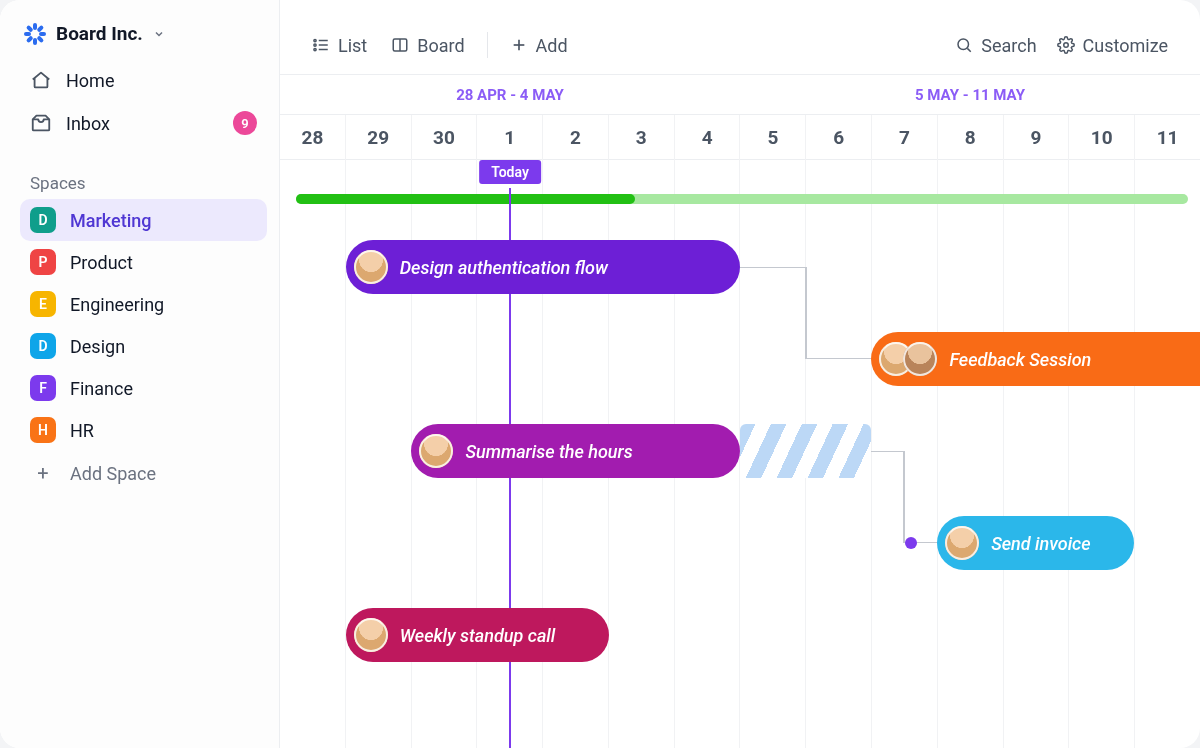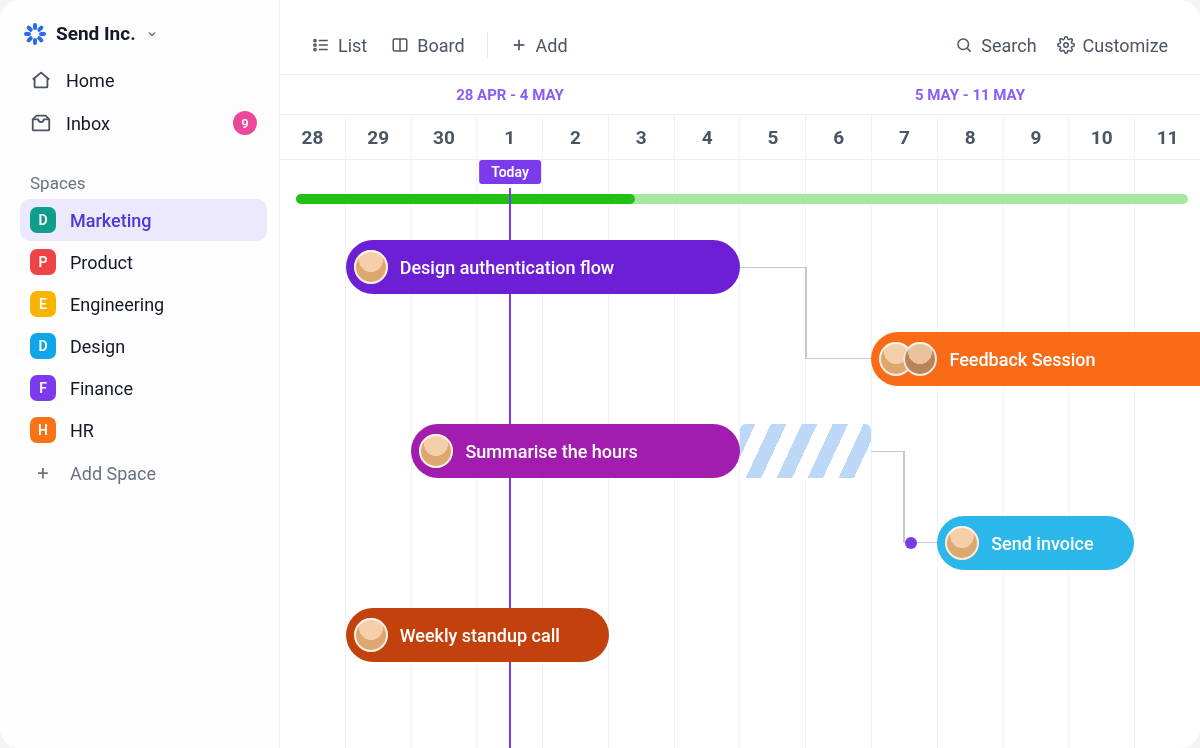--- a/index.html
+++ b/index.html
@@ -167,20 +167,21 @@
   }
   .progress-fill { height:100%; background:#22c014; border-radius:5px; }
 
   .task {
     position:absolute; height:54px; border-radius:27px;
     display:flex; align-items:center; gap:12px;
     padding: 0 22px 0 8px;
     color:#fff; font-size:18px; font-weight:500;
     cursor:pointer;
     white-space:nowrap;
+    font-style:italic;
   }
   .avatar {
     width:34px; height:34px; border-radius:50%;
     background: radial-gradient(circle at 50% 30%, #f4cfa9 0 40%, #dca86f 41% 100%);
     box-shadow: 0 0 0 2px rgba(255,255,255,.8) inset;
     flex-shrink:0;
   }
   .avatar.a2 { background: radial-gradient(circle at 50% 30%, #e9c39d 0 40%, #b9845a 41% 100%); }
   .avgroup { display:flex; }
   .avgroup .avatar + .avatar { margin-left:-10px; }
@@ -208,21 +209,21 @@
       <span class="logo">
         <span></span>
           <span></span>
           <span></span>
           <span></span>
           <span></span>
           <span></span>
           <span></span>
           <span></span>
       </span>
-      <span>Send Inc.</span>
+      <span>Board Inc.</span>
       <span class="chev">
         <svg width="12" height="12" viewBox="0 0 24 24" fill="none" stroke="currentColor" stroke-width="3">
             <polyline points="6 9 12 15 18 9"></polyline>
           </svg>
       </span>
     </div>
 
     <div class="nav-item">
       <span class="icon">
         <svg width="22" height="22" viewBox="0 0 24 24" fill="none" stroke="#4b5563" stroke-width="2" stroke-linejoin="round">
@@ -413,21 +414,21 @@
               <span class="avatar"></span>
             </span>
             <span>Summarise the hours</span>
           </div>
           <div class="task" style="background: rgb(43, 183, 234); left: 657.143px; width: 197.143px; top: 401px; text-align: center;">
             <span class="avgroup">
               <span class="avatar"></span>
             </span>
             <span>Send invoice</span>
           </div>
-          <div class="task" style="background: #c2410c; left: 65.7143px; width: 262.857px; top: 493px;">
+          <div class="task" style="background: #be185d; left: 65.7143px; width: 262.857px; top: 493px;">
             <span class="avgroup">
               <span class="avatar"></span>
             </span>
             <span>Weekly standup call</span>
           </div>
           <div class="dep-line" style="left: 460px; top: 152px; width: 65.7143px; height: 92px;"></div>
           <div class="dep-line2" style="left: 525.714px; top: 152px; width: 65.7143px; height: 92px;"></div>
           <div class="dep-line" style="left: 591.429px; top: 336px; width: 32.8571px; height: 92px;"></div>
           <div class="dep-line2" style="left: 624.286px; top: 336px; width: 32.8571px; height: 92px;"></div>
           <div class="milestone" style="left: 630.857px; top: 428px;"></div>

